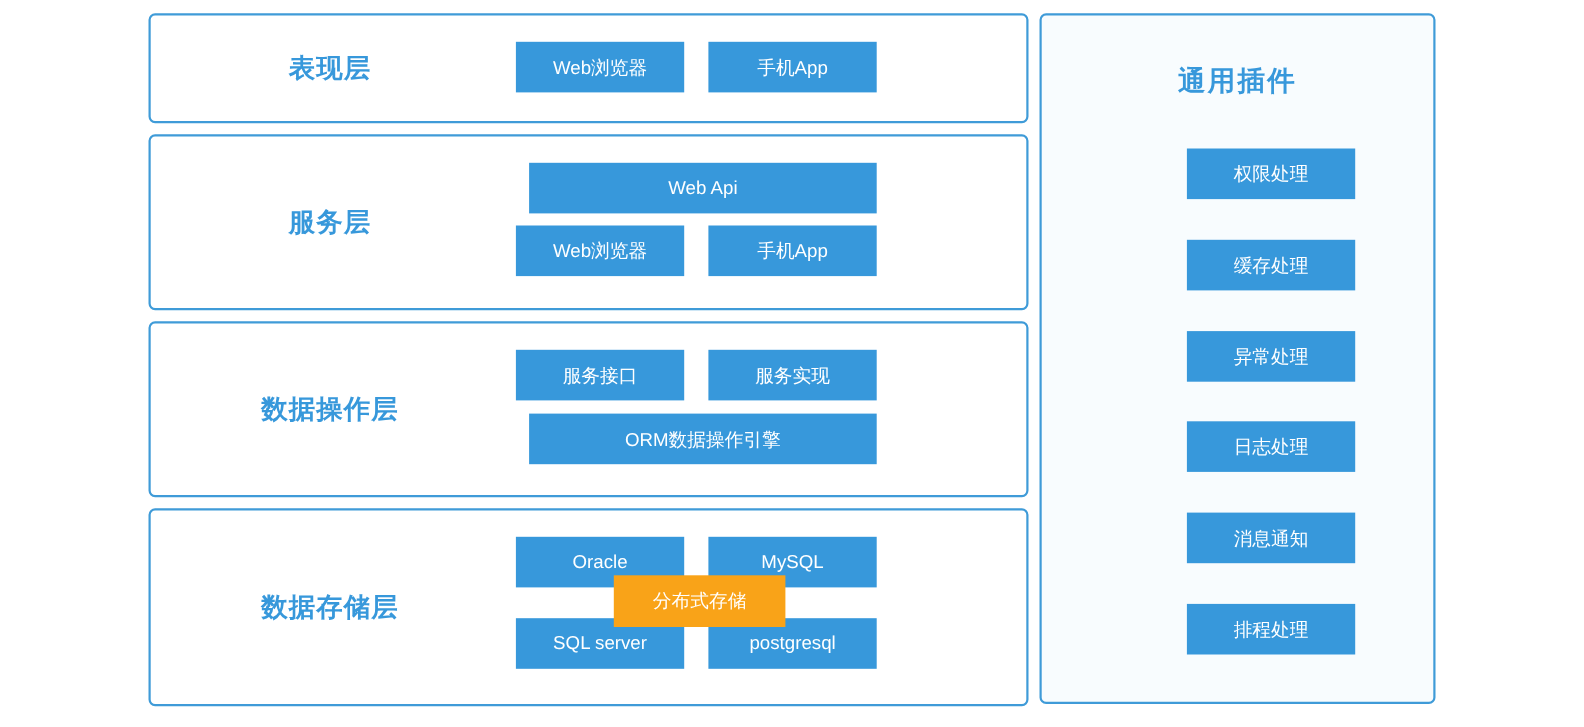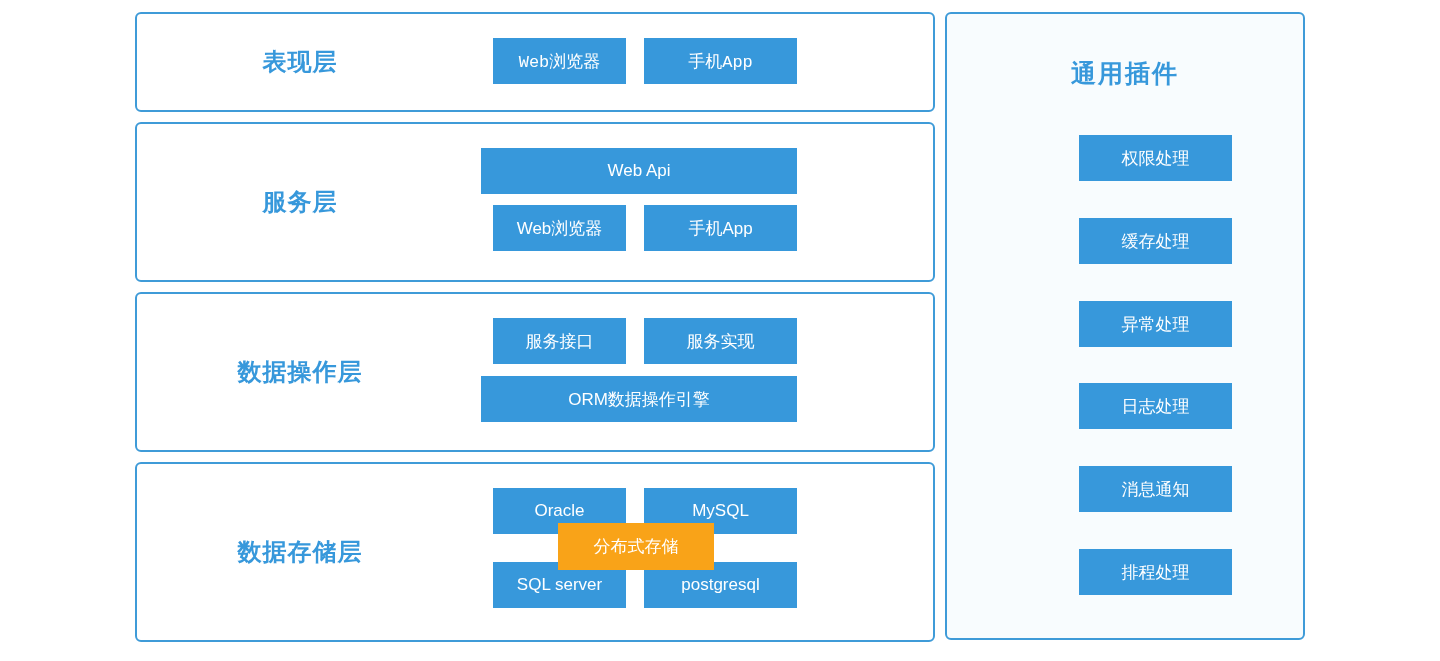--- a/index.html
+++ b/index.html
@@ -22,40 +22,40 @@
     position:absolute;left:0;top:0;bottom:0;width:326px;
     display:flex;align-items:center;justify-content:center;
     color:var(--primary);font-size:24px;font-weight:bold;letter-spacing:1px;
   }
   .node{
     position:absolute;height:46px;box-sizing:border-box;
     background:var(--primary);color:var(--node-text);
     display:flex;align-items:center;justify-content:center;
     font-size:17px;white-space:nowrap;
   }
-  .node.col1{left:356px;width:133px;}
+  .node.col1{left:332px;width:153px;}
   .node.col2{left:507px;width:153px;}
   .node.wide{left:344px;width:316px;}
   .node.accent{background:var(--accent-orange);z-index:3;}
   .plugin-panel{
     position:absolute;left:945px;top:12px;width:360px;height:628px;box-sizing:border-box;
     background:var(--panel-bg);border:2px solid var(--primary-border);border-radius:6px;padding-left:32px;
   }
   .panel-title{
     position:absolute;left:0;right:0;top:43px;text-align:center;
     color:var(--primary);font-size:25px;font-weight:bold;letter-spacing:2px;
   }
   .plugin-panel .node{left:102px;width:153px;margin-left:30px;}
 </style>
 </head>
 <body>
 
 <div class="canvas">
 
-  <section class="layer-box" style="top:12px;height:100px;font-family:Liberation Mono, monospace;">
+  <section class="layer-box" style="top:12px;height:100px;">
     <div class="layer-label">表现层</div>
     <div class="node col1" style="top:24px;">Web浏览器</div>
     <div class="node col2" style="top:24px;">手机App</div>
   </section>
 
   <section class="layer-box" style="top:122px;height:160px;">
     <div class="layer-label">服务层</div>
     <div class="node wide" style="top:24px;">Web Api</div>
     <div class="node col1" style="top:81px;">Web浏览器</div>
     <div class="node col2" style="top:81px;">手机App</div>

